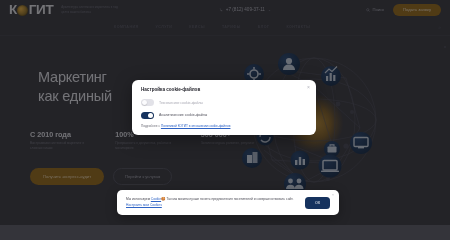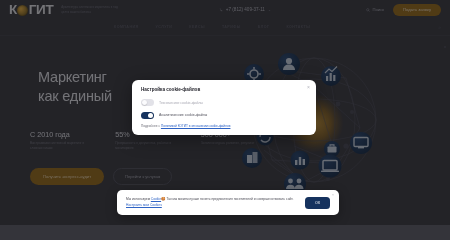--- a/index.html
+++ b/index.html
@@ -55,21 +55,21 @@
   .nav-search-ico { margin-left:auto; color:#55555e; font-size:5px; }
   .hdr-divider { position:absolute; top:35px; left:0; right:0; height:1px; background:#3c3c43; z-index:9;}
 
   
   .hero { position:absolute; top:38px; left:8px; width:260px; padding: 30px 0 0 30px; z-index:5; }
   .hero h1 { font-size:14.5px; font-weight:400; color:#e6e6ea; line-height:1.28; letter-spacing:-0.2px;}
   .hero h1 .l2 { display:block; }
 
   .stats { position:absolute; top:130px; left:30px; display:flex; gap:26px; z-index:5; width:230px;}
   .stat { width: 62px; }
-  .stat-v { font-size:7.2px; color:#e4e4e8; font-weight:400; margin-bottom:2px; }
+  .stat-v { font-size:7.2px; color:#e4e4e8; font-weight:700; margin-bottom:2px; }
   .stat-d { font-size:3.1px; color:#75757e; line-height:1.55; }
 
   .hero-btns { position:absolute; top:168px; left:30px; display:flex; gap:9px; z-index:5; }
   .btn-primary {
     background:#9a6a12; color:#f0dcb4; font-size:4.1px; border:none;
     padding:5px 13px; border-radius:10px; white-space:nowrap;
   }
   .btn-ghost {
     background:transparent; color:#a8a8b0; font-size:4.1px;
     border:0.7px solid #4e4e57; padding:5px 11px; border-radius:10px; white-space:nowrap;
@@ -291,21 +291,21 @@
       <span class="l2">как единый</span>
     </h1>
   </div>
 
   <div class="stats">
     <div class="stat">
       <div class="stat-v">С 2010 года</div>
       <div class="stat-d">Выстраиваем системный маркетинг в сложных нишах</div>
     </div>
     <div class="stat">
-      <div class="stat-v">55%</div>
+      <div class="stat-v">100%</div>
       <div class="stat-d">Прозрачность в документах, работах и мониторинге</div>
     </div>
     <div class="stat">
       <div class="stat-v">500 000+</div>
       <div class="stat-d">Заявлено отдача развития, результат</div>
     </div>
   </div>
 
   <div class="hero-btns">
     <button class="btn-primary">Получить экспресс-аудит</button>

